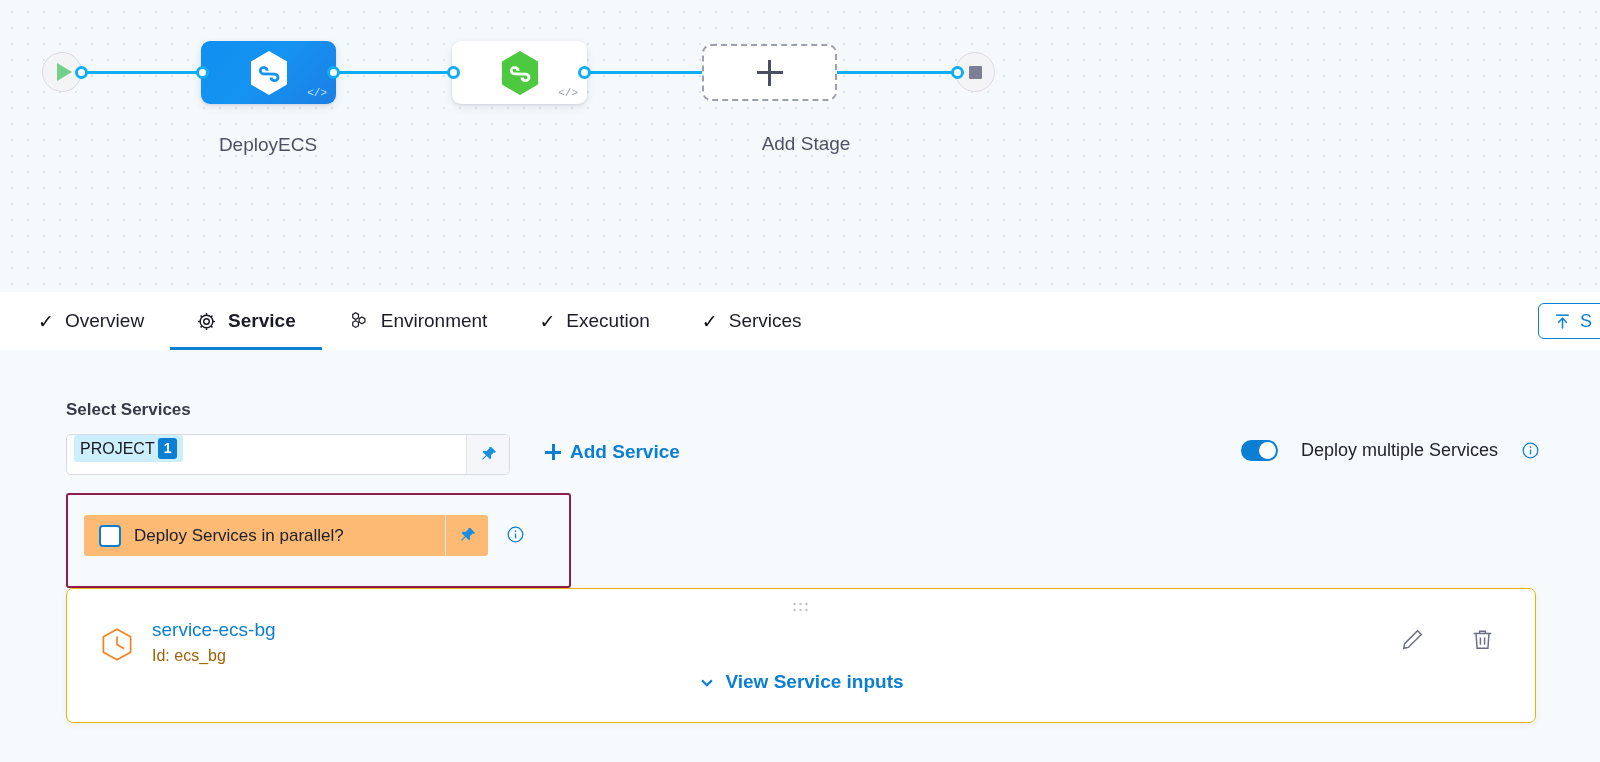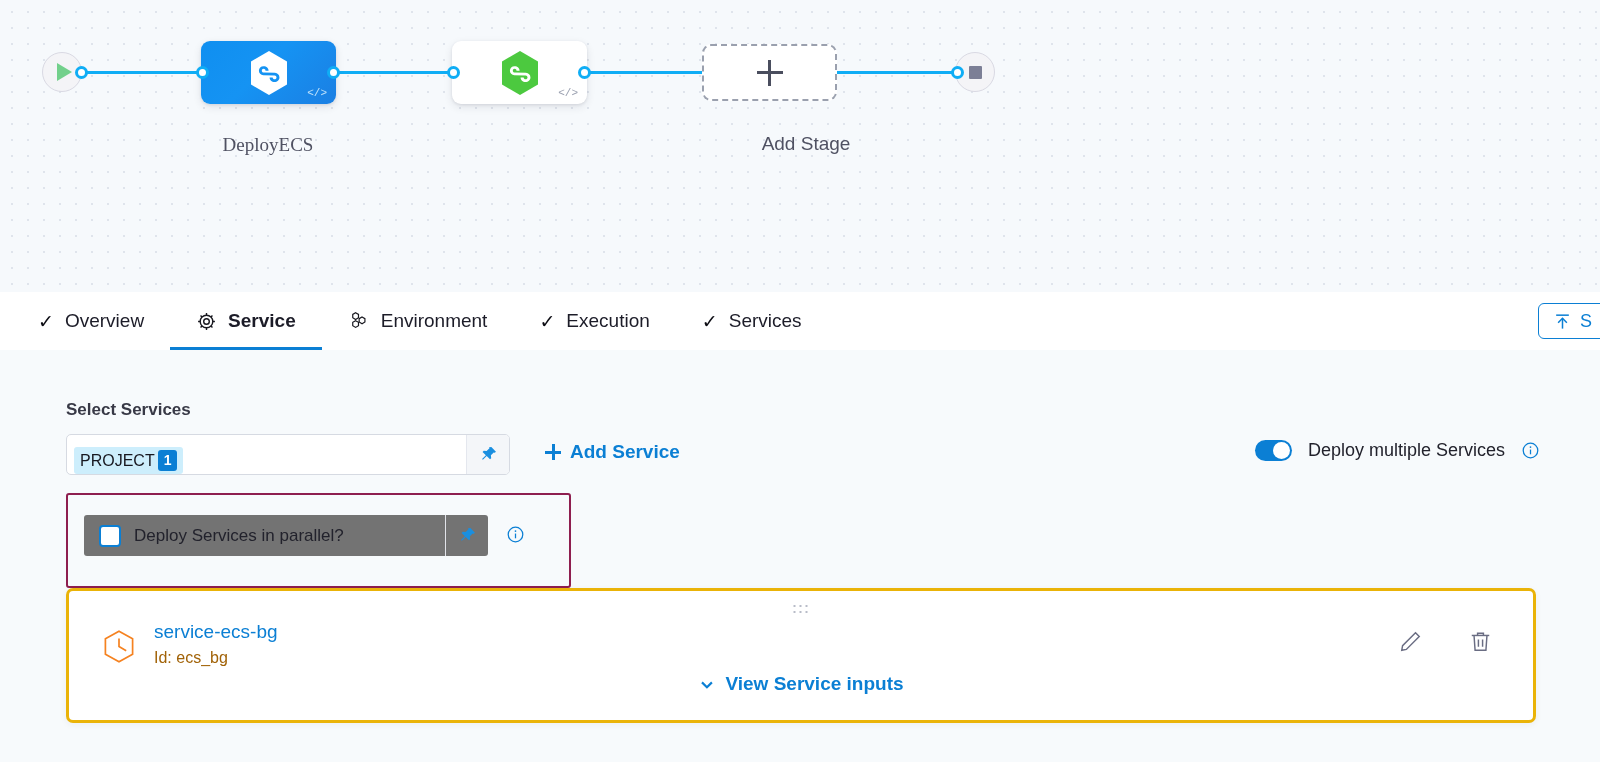--- a/index.html
+++ b/index.html
@@ -98,21 +98,21 @@
   .panel{
     position:absolute;left:0;top:350px;width:1600px;height:412px;background:#f7fafc;
   }
   .section-label{
     position:absolute;left:66px;top:400px;font-size:17px;color:#383946;font-weight:bold;
   }
 
   .multiselect{
     position:absolute;left:66px;top:434px;width:444px;height:41px;
     background:#ffffff;border:1px solid #d6dae2;border-radius:5px;
-    box-sizing:border-box;display:flex;align-items:flex-end;
+    box-sizing:border-box;display:flex;align-items:flex-start;
   }
   .chip{
     margin-left:7px;display:flex;align-items:center;gap:0;
     background:#cdeefc;border-radius:3px;height:27px;padding:0 6px;
     font-size:16px;color:#17171f;
   }
   .chip .count{
     background:#0b7fd4;color:#ffffff;border-radius:3px;font-size:14px;
     padding:1px 6px;margin-left:3px;line-height:1.35;font-weight:bold;
   }
@@ -124,54 +124,54 @@
   .add-service{
     position:absolute;left:545px;top:441px;display:flex;align-items:center;gap:9px;
     color:#0b7fd4;font-size:19px;font-weight:bold;cursor:pointer;
   }
   .plus-sm{position:relative;width:16px;height:16px;}
   .plus-sm:before,.plus-sm:after{content:"";position:absolute;background:#0b7fd4;}
   .plus-sm:before{left:0;top:6.5px;width:16px;height:3px;}
   .plus-sm:after{top:0;left:6.5px;width:3px;height:16px;}
 
   .toggle-row{
-    position:absolute;right:60px;top:440px;display:flex;align-items:center;gap:16px;
+    position:absolute;right:60px;top:440px;display:flex;align-items:center;gap:23px;
   }
   .switch{
     width:37px;height:21px;border-radius:11px;background:#0b7fd4;position:relative;
   }
   .switch .knob{
     position:absolute;right:2px;top:2px;width:17px;height:17px;border-radius:50%;background:#fff;
   }
   .toggle-label{font-size:18px;color:#22222c;}
 
   .parallel-wrap{
     position:absolute;left:66px;top:493px;width:505px;height:95px;
     border:2px solid #8e1e4f;border-radius:3px;box-sizing:border-box;background:#f7fafc;
   }
   .parallel-inner{
     position:absolute;left:16px;top:20px;width:404px;height:41px;
-    background:#737373;border-radius:3px;display:flex;align-items:center;
+    background:#fdba74;border-radius:3px;display:flex;align-items:center;
   }
   .cb{
     margin-left:15px;width:22px;height:22px;border:2px solid #0b7fd4;border-radius:4px;
     background:#ffffff;box-sizing:border-box;
   }
   .parallel-text{margin-left:13px;font-size:17px;color:#22222c;}
   .parallel-pin{
     margin-left:auto;width:42px;height:100%;border-left:1px solid #e1e3e9;
     display:flex;align-items:center;justify-content:center;
   }
   .info-i{
     position:absolute;left:438px;top:30px;
   }
 
   .svc-card{
     position:absolute;left:66px;top:588px;width:1470px;height:135px;
-    background:#ffffff;border:3px solid #eab308;border-radius:7px;
+    background:#ffffff;border:1px solid #eab308;border-radius:7px;
     box-shadow:0 2px 7px rgba(40,41,61,.05);box-sizing:border-box;
   }
   .drag-dots{
     position:absolute;left:50%;top:12px;transform:translateX(-50%);
     width:19px;height:11px;
     background-image:radial-gradient(#b8bcc8 1.1px, transparent 1.2px);
     background-size:6px 6px;background-position:0 0;
   }
   .svc-icon{position:absolute;left:33px;top:38px;}
   .svc-name{
@@ -203,21 +203,21 @@
 
     <div class="node blue" style="left:201px;top:41px;">
       <svg width="42" height="46" viewBox="0 0 42 46">
         <path d="M21 1 L39 11.5 L39 34.5 L21 45 L3 34.5 L3 11.5 Z" fill="#ffffff"></path>
         <path d="M15.5 16.2c-2.6 0-4.6 2.0-4.6 4.5 0 2.4 1.9 4.4 4.4 4.5l11.4 0.35c1.0 0.03 1.8 0.85 1.8 1.85 0 1.0-0.85 1.85-1.9 1.85-1.05 0-1.9-0.85-1.9-1.85h-3.1c0 2.5 2.1 4.6 4.9 4.6 2.75 0 4.95-2.05 4.95-4.6 0-2.45-1.95-4.45-4.5-4.55l-11.35-0.35c-1.0-0.03-1.8-0.85-1.8-1.85 0-1.0 0.85-1.8 1.85-1.8 1.0 0 1.85 0.8 1.85 1.8h3.1c0-2.5-2.1-4.5-4.95-4.5z" fill="#1593f3"></path>
       </svg>
       <span class="code-tag">&lt;/&gt;</span>
     </div>
     <div class="port" style="left:196px;top:66px;"></div>
     <div class="port" style="left:327px;top:66px;"></div>
-    <div class="node-label" style="left:148px;top:134px;font-family:Liberation Serif, serif;">DeployECS</div>
+    <div class="node-label" style="left:148px;top:134px;">DeployECS</div>
 
     <div class="node white" style="left:452px;top:41px;">
       <svg width="42" height="46" viewBox="0 0 42 46">
         <path d="M21 1 L39 11.5 L39 34.5 L21 45 L3 34.5 L3 11.5 Z" fill="#4cc93f"></path>
         <path d="M15.5 16.2c-2.6 0-4.6 2.0-4.6 4.5 0 2.4 1.9 4.4 4.4 4.5l11.4 0.35c1.0 0.03 1.8 0.85 1.8 1.85 0 1.0-0.85 1.85-1.9 1.85-1.05 0-1.9-0.85-1.9-1.85h-3.1c0 2.5 2.1 4.6 4.9 4.6 2.75 0 4.95-2.05 4.95-4.6 0-2.45-1.95-4.45-4.5-4.55l-11.35-0.35c-1.0-0.03-1.8-0.85-1.8-1.85 0-1.0 0.85-1.8 1.85-1.8 1.0 0 1.85 0.8 1.85 1.8h3.1c0-2.5-2.1-4.5-4.95-4.5z" fill="#ffffff"></path>
       </svg>
       <span class="code-tag">&lt;/&gt;</span>
     </div>
     <div class="port" style="left:447px;top:66px;"></div>
     <div class="port" style="left:578px;top:66px;"></div>

